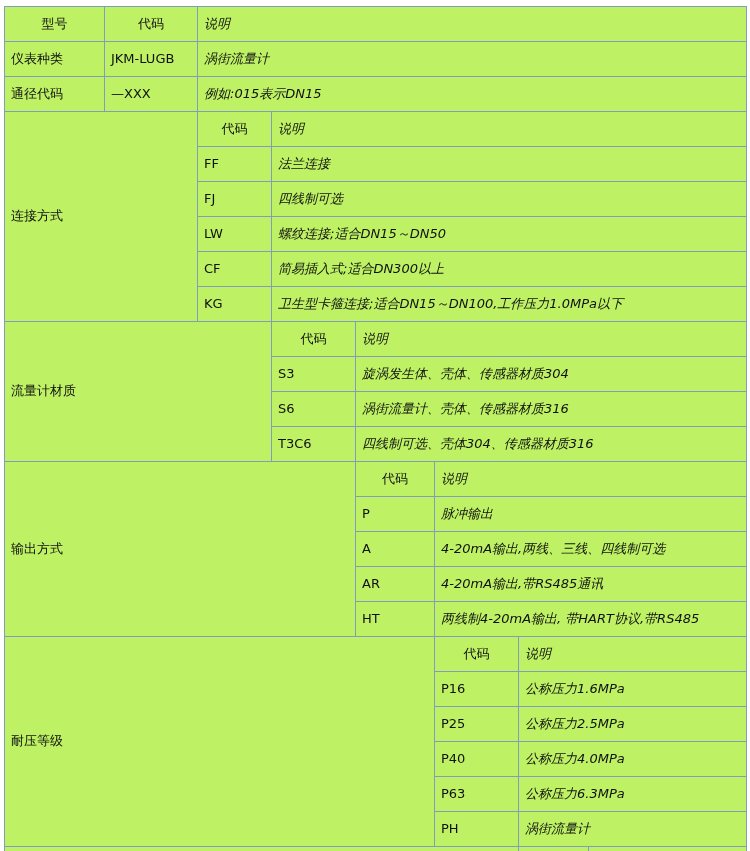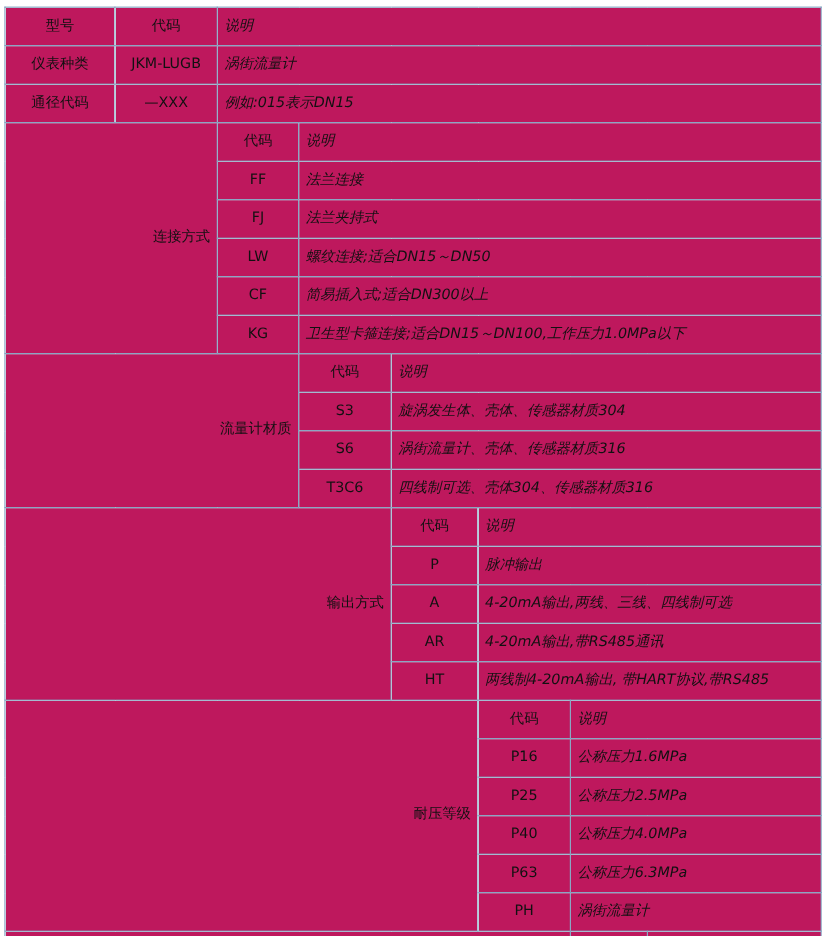--- a/index.html
+++ b/index.html
@@ -25,38 +25,37 @@
     table-layout: fixed;
     width: 742px;
     margin: 0 auto;
   }
   table.spec td {
     border: 1px solid #7f9dbd;
     height: 30px;
     font-size: 13px;
     padding: 2px 6px;
     vertical-align: middle;
-    background: #be185d;
+    background: #bef264;
     line-height: 1.25;
     overflow: hidden;
     white-space: nowrap;
   }
   td.hdr {
     background: #c9d9ea;
     text-align: center;
     font-weight: normal;
   }
   td.ctr {
-    text-align: center;
   }
   td.shade {
     background: #e8eef6;
   }
   td.group {
-    text-align: right;
+    text-align: left;
     vertical-align: middle;
     background: #ffffff;
   }
   td.left {
     text-align: left;
     font-style: italic;
   }
   
   col.c1 { width: 100px; }
   col.c2 { width: 93px; }
@@ -106,21 +105,21 @@
         <td class="group" colspan="2" rowspan="6">连接方式</td>
         <td class="hdr ctr">代码</td>
         <td class="hdr left" colspan="5">说明</td>
       </tr>
       <tr>
         <td class="ctr">FF</td>
         <td class="left" colspan="5">法兰连接</td>
       </tr>
       <tr>
         <td class="ctr shade">FJ</td>
-        <td class="left shade" colspan="5">法兰夹持式</td>
+        <td class="left shade" colspan="5">四线制可选</td>
       </tr>
       <tr>
         <td class="ctr">LW</td>
         <td class="left" colspan="5">螺纹连接;适合DN15～DN50</td>
       </tr>
       <tr>
         <td class="ctr shade">CF</td>
         <td class="left shade" colspan="5">简易插入式;适合DN300以上</td>
       </tr>
       <tr>

